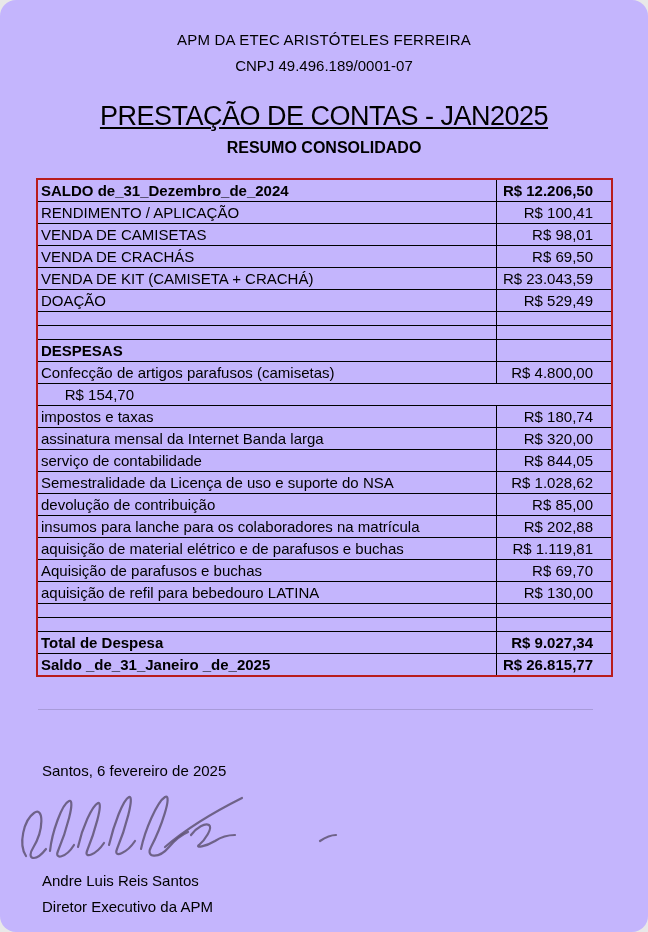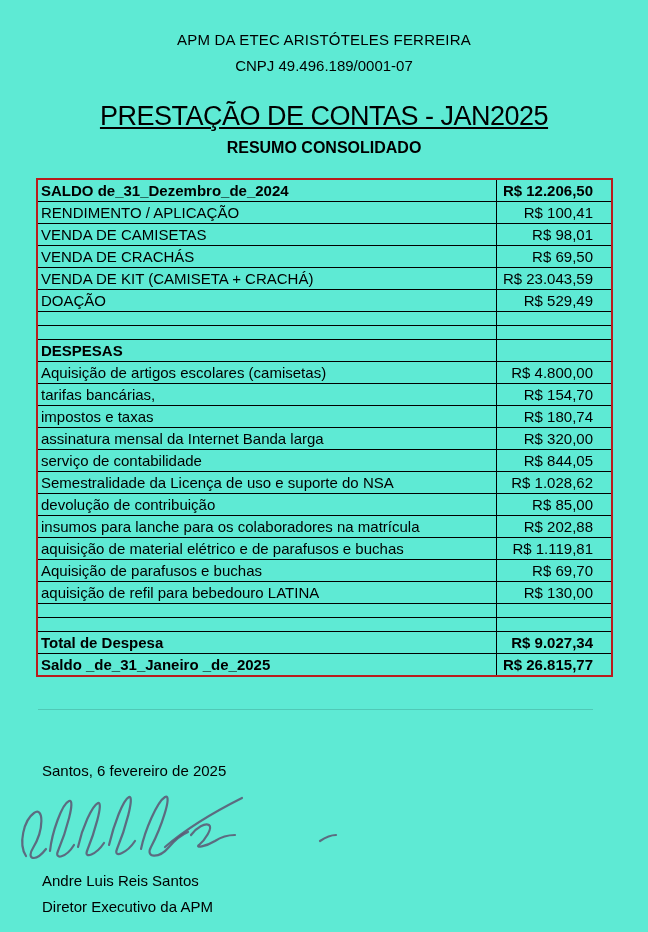--- a/index.html
+++ b/index.html
@@ -1,24 +1,25 @@
 <!DOCTYPE html>
 <html><head>
 <meta charset="utf-8">
 <style>
   * { margin:0; padding:0; box-sizing:border-box; }
   html,body { background:#e8e8e8; }
   .page {
     position:relative;
     width:648px; height:932px;
-    background:#5eead4;
+    background:#c4b5fd;
     font-family:"Liberation Sans", sans-serif;
     color:#000000;
     overflow:hidden;
     margin:0 auto;
+    border-radius:16px;
   }
   .center-text { position:absolute; left:0; width:648px; text-align:center; }
   .org-line   { top:31px;  font-size:15px; letter-spacing:0.2px; }
   .cnpj-line  { top:57px;  font-size:15px; }
   .doc-title  { top:101px; font-size:27px; letter-spacing:-0.5px;text-decoration:underline; }
   .doc-subtitle { top:139px; font-size:16px; font-weight:700; }
 
   .fin-table {
     position:absolute; left:36px; top:178px; width:577px;
     border:2px solid #b91c1c;
@@ -89,25 +90,24 @@
       </div>
       <div class="tr empty">
         <div class="td label"></div>
         <div class="td value"></div>
       </div>
       <div class="tr bold">
         <div class="td label">DESPESAS</div>
         <div class="td value"></div>
       </div>
       <div class="tr">
-        <div class="td label">Aquisição de artigos escolares (camisetas)</div>
+        <div class="td label">Confecção de artigos parafusos (camisetas)</div>
         <div class="td value">R$ 4.800,00</div>
       </div>
       <div class="tr">
-        <div class="td label">tarifas bancárias,</div>
         <div class="td value">R$ 154,70</div>
       </div>
       <div class="tr">
         <div class="td label">impostos e taxas</div>
         <div class="td value">R$ 180,74</div>
       </div>
       <div class="tr">
         <div class="td label">assinatura mensal da Internet Banda larga</div>
         <div class="td value">R$ 320,00</div>
       </div>

